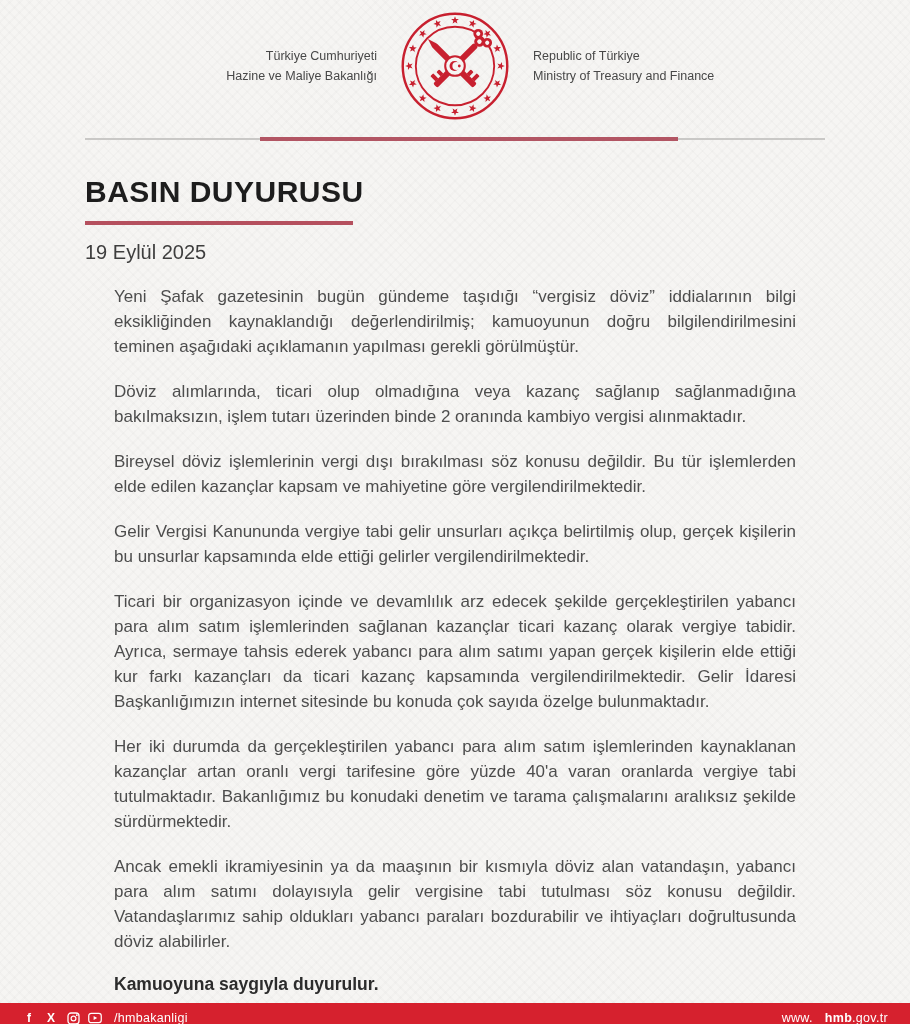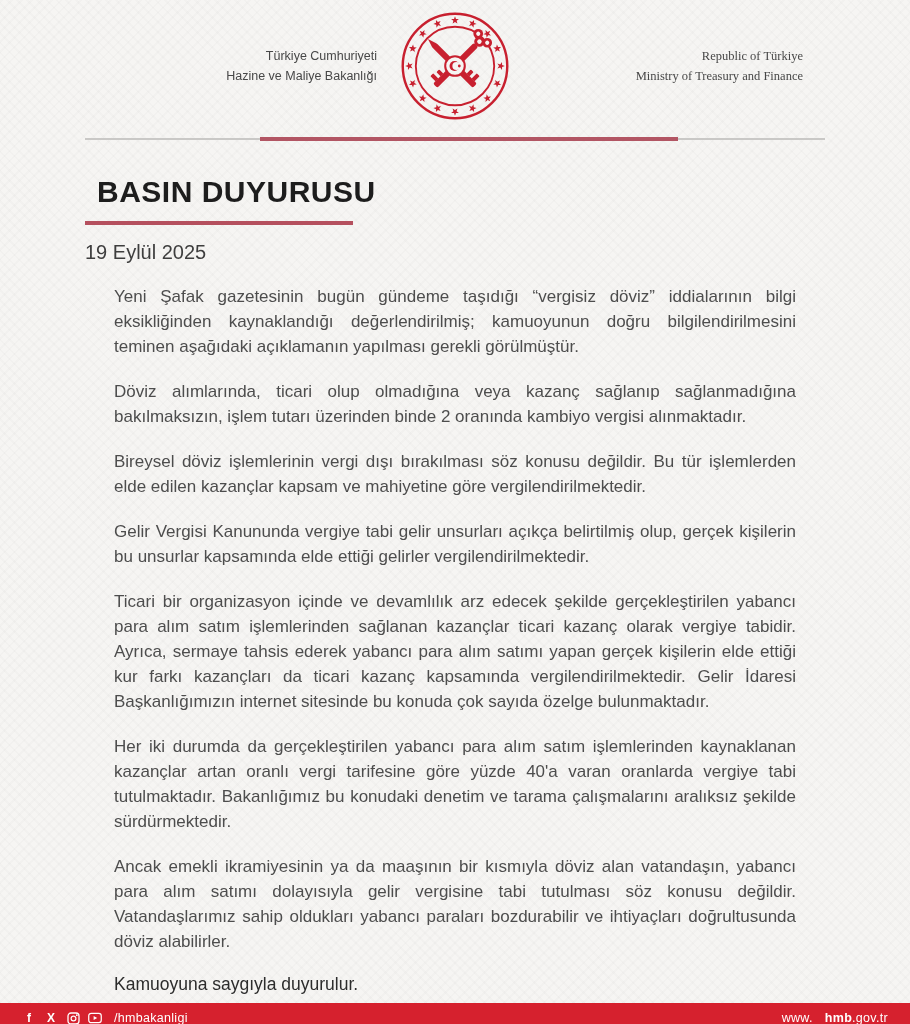--- a/index.html
+++ b/index.html
@@ -8,35 +8,35 @@
     position:relative;width:910px;height:1024px;overflow:hidden;
     background-color:#f6f5f3;
     background-image:
       repeating-linear-gradient(45deg, rgba(0,0,0,0.014) 0 2px, transparent 2px 7px),
       repeating-linear-gradient(-45deg, rgba(0,0,0,0.014) 0 2px, transparent 2px 7px);
   }
   
   .header{display:flex;justify-content:center;align-items:center;gap:22px;padding-top:10px;}
   .header .org{font-size:12.5px;line-height:1.6;color:#474747;}
   .header .org.left{text-align:right;width:270px;}
-  .header .org.right{text-align:right;width:270px;font-family:Liberation Serif, serif;}
+  .header .org.right{text-align:left;width:270px;}
   .emblem{width:112px;height:112px;flex:0 0 auto;}
   
   .divider{position:relative;margin:14px 85px 0;height:5px;}
   .divider .gray{position:absolute;top:2px;left:0;right:0;height:2px;background:#c9c8c6;}
   .divider .red{position:absolute;top:1px;left:175px;width:418px;height:4px;background:#b25563;}
   
   .title-wrap{margin:34px 85px 0;}
-  .title{font-size:30px;font-weight:bold;letter-spacing:.5px;color:#1d1d1d;margin:12px;}
+  .title{font-size:30px;font-weight:bold;letter-spacing:.5px;color:#1d1d1d;margin:0;}
   .title-underline{width:268px;height:4px;background:#b5505e;margin-top:12px;}
   .date{margin:16px 85px 0;text-align:left;font-size:20px;color:#3e3e3e;}
   
   .body-text{margin:20px 114px 0;color:#4d4d4d;}
   .body-text p{font-size:17px;line-height:25px;text-align:justify;margin:0 0 20px 0;}
-  .closing{font-size:17.5px;font-weight:normal;color:#2c2c2c;margin-top:2px;}
+  .closing{font-size:17.5px;font-weight:bold;color:#2c2c2c;margin-top:2px;}
   
   .footer-bar{
     position:absolute;left:0;right:0;bottom:-9px;height:30px;background:#d6212e;
     display:flex;align-items:center;justify-content:space-between;
     padding:0 22px;color:#ffffff;font-size:12.5px;
   }
   .footer-left{display:flex;align-items:center;gap:8px;}
   .soc{display:inline-flex;align-items:center;justify-content:center;width:14px;height:14px;font-weight:bold;font-size:12px;color:#fff;}
   .handle{margin-left:4px;letter-spacing:.3px;}
   .website{letter-spacing:.3px;}

